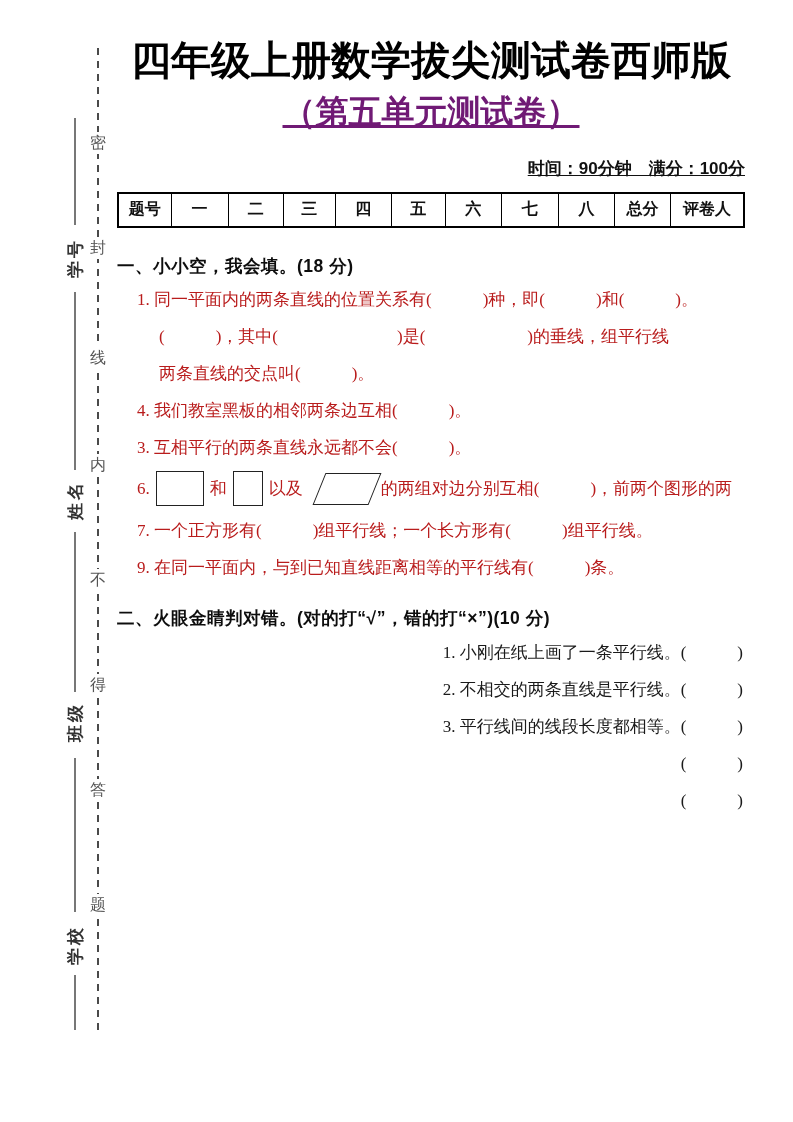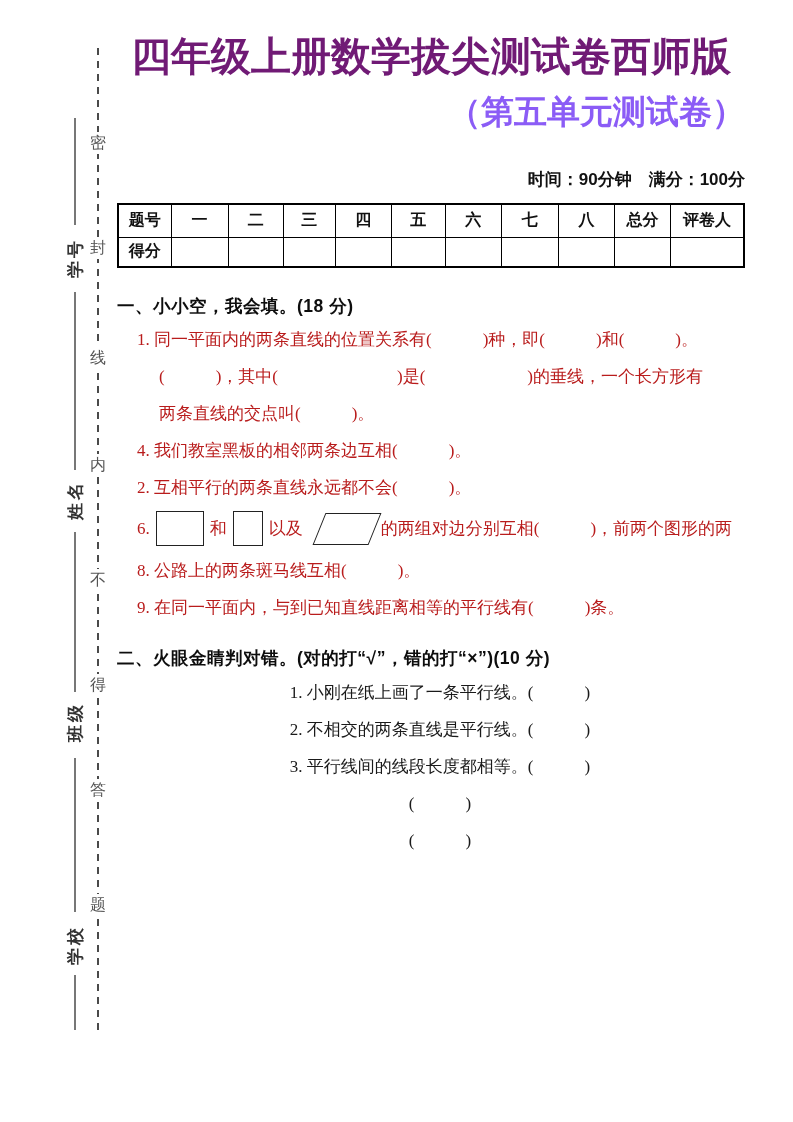--- a/index.html
+++ b/index.html
@@ -20,29 +20,29 @@
   .field-line{position:absolute;left:74px;width:2px;background:#777;}
   .field-label{
     position:absolute;left:75px;transform:translate(-50%,-50%) rotate(-90deg);
     white-space:nowrap;font-size:17px;font-weight:bold;color:#333;letter-spacing:3px;
     font-family:"Liberation Sans",sans-serif;
   }
   
   #content{position:absolute;left:117px;top:34px;width:628px;}
   .title{
     margin:0;text-align:center;font-size:40px;line-height:1.3;font-weight:900;
-    font-family:Liberation Mono, monospace;letter-spacing:0px;color:#701a75;
+    font-family:Liberation Sans, sans-serif;letter-spacing:0px;color:#000000;
   }
   .subtitle{
-    margin:4px 0 0;text-align:right;font-size:33px;line-height:1.35;font-weight:900;
-    font-family:"Liberation Sans",sans-serif;color:#8b5cf6;
+    margin:4px 0 0;text-align:center;font-size:33px;line-height:1.35;font-weight:900;
+    font-family:"Liberation Sans",sans-serif;color:#701a75;text-decoration:underline;
   }
   .meta{
-    margin-top:33px;text-align:right;font-size:17px;font-weight:bold;
-    font-family:"Liberation Sans",sans-serif;color:#111;
+    margin-top:22px;text-align:right;font-size:17px;font-weight:bold;
+    font-family:"Liberation Sans",sans-serif;color:#111;text-decoration:underline;
   }
   table.score{
     margin-top:12px;border-collapse:collapse;table-layout:fixed;width:628px;
   }
   table.score td{
     border:1px solid #000;text-align:center;vertical-align:middle;
     font-size:16px;font-weight:bold;color:#111;padding:0;
   }
   table.score{border:2px solid #000;}
   tr.hrow td{height:32px;}
@@ -58,21 +58,21 @@
   }
   .cont{padding-left:42px;}
   .q6row{display:flex;align-items:center;height:46px;}
   .q6row > span{margin-right:6px;}
   .shape{display:inline-block;background:#fff;}
   .rect{width:46px;height:33px;border:1.5px solid #222;}
   .square{width:28px;height:33px;border:1.5px solid #222;}
   .para{width:54px;height:30px;border:1.5px solid #222;transform:skewX(-22deg);margin-left:10px;margin-right:14px;}
   .s2list{margin-top:4px;}
   .s2row{
-    display:flex;justify-content:center;align-items:baseline;
+    display:flex;justify-content:flex-end;align-items:baseline;
     padding-left:20px;line-height:37px;font-size:17px;
   }
   .s2blank{padding-right:2px;}
 </style>
 </head>
 <body>
 
 <div id="page">
 
   <div class="seal-dash"></div>
@@ -124,56 +124,43 @@
         <td>二</td>
         <td>三</td>
         <td>四</td>
         <td>五</td>
         <td>六</td>
         <td>七</td>
         <td>八</td>
         <td>总分</td>
         <td>评卷人</td>
       </tr>
-      <tr class="srow">
-        <td>得分</td>
-        <td></td>
-        <td></td>
-        <td></td>
-        <td></td>
-        <td></td>
-        <td></td>
-        <td></td>
-        <td></td>
-        <td></td>
-        <td></td>
-      </tr>
     </tbody>
       </table>
 
     <div class="sec-heading">一、小小空，我会填。(18 分)</div>
 
     <div class="qblock">
       <div class="qline">1. 同一平面内的两条直线的位置关系有(　　　)种，即(　　　)和(　　　)。</div>
-      <div class="qline cont">(　　　)，其中(　　　　　　　)是(　　　　　　)的垂线，一个长方形有</div>
+      <div class="qline cont">(　　　)，其中(　　　　　　　)是(　　　　　　)的垂线，组平行线</div>
       <div class="qline cont">两条直线的交点叫(　　　)。</div>
       <div class="qline">4. 我们教室黑板的相邻两条边互相(　　　)。</div>
-      <div class="qline">2. 互相平行的两条直线永远都不会(　　　)。</div>
+      <div class="qline">3. 互相平行的两条直线永远都不会(　　　)。</div>
 
       <div class="qline q6row">
         <span>6.</span>
         <span class="shape rect"></span>
         <span>和</span>
         <span class="shape square"></span>
         <span>以及</span>
         <span class="shape para"></span>
         <span>的两组对边分别互相(　　　)，前两个图形的两</span>
       </div>
 
-      <div class="qline">8. 公路上的两条斑马线互相(　　　)。</div>
+      <div class="qline">7. 一个正方形有(　　　)组平行线；一个长方形有(　　　)组平行线。</div>
       <div class="qline">9. 在同一平面内，与到已知直线距离相等的平行线有(　　　)条。</div>
     </div>
 
     <div class="sec-heading sec2-heading">二、火眼金睛判对错。(对的打“√”，错的打“×”)(10 分)</div>
 
     <div class="s2list">
       <div class="s2row">
         <span>1. 小刚在纸上画了一条平行线。</span>
         <span class="s2blank">(　　　)</span>
       </div>

